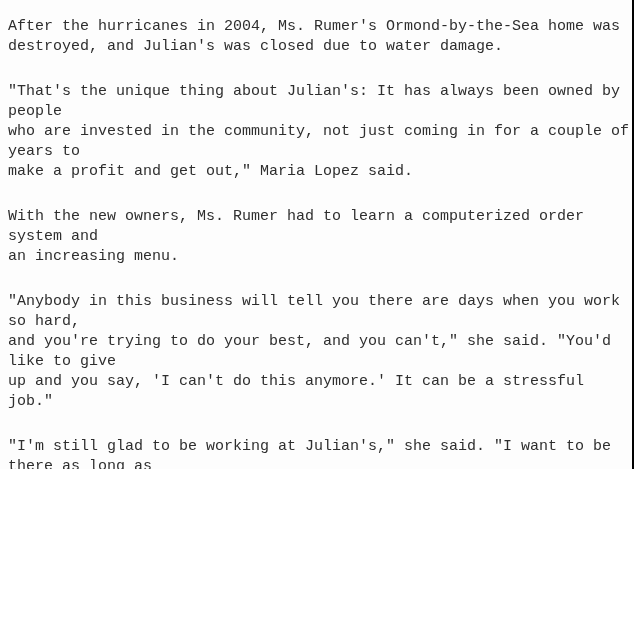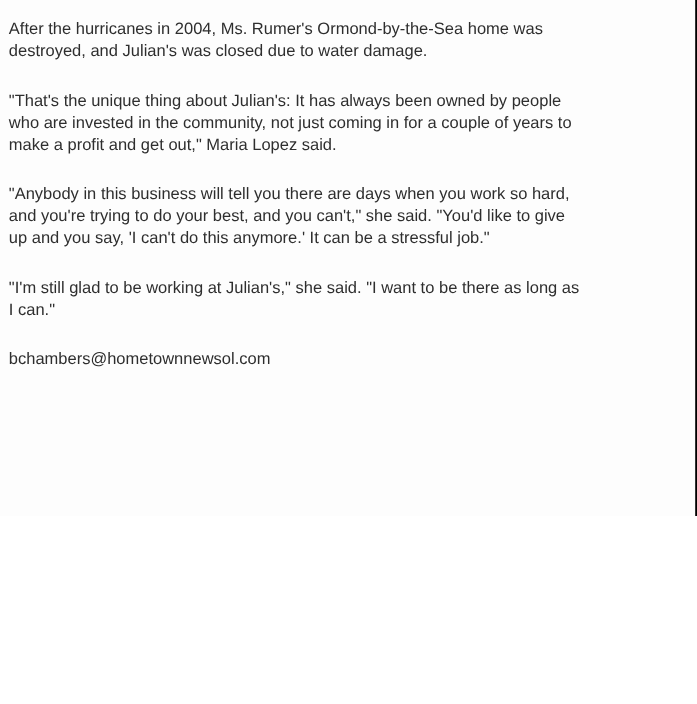--- a/index.html
+++ b/index.html
@@ -7,21 +7,21 @@
     padding: 0;
     background: #ffffff;
   }
   .page {
     position: relative;
     width: 634px;
     height: 469px;
     box-sizing: border-box;
     background: #fdfdfd;
     overflow: hidden;
-    font-family: Liberation Sans, sans-serif;
+    font-family: Liberation Mono, monospace;
   }
   .article {
     padding: 17px 4px 0 8px;
     font-size: 15px;
     line-height: 20px;
     color: #2e2e2e;
   }
   .para {
     margin: 0 0 25px 0;
     white-space: pre-line; 
@@ -41,20 +41,22 @@
 </head>
 <body>
 
 <div class="page">
   <div class="article">
     <p class="para">After the hurricanes in 2004, Ms. Rumer's Ormond-by-the-Sea home was
 destroyed, and Julian's was closed due to water damage.</p>
     <p class="para">"That's the unique thing about Julian's: It has always been owned by people
 who are invested in the community, not just coming in for a couple of years to
 make a profit and get out," Maria Lopez said.</p>
+    <p class="para">With the new owners, Ms. Rumer had to learn a computerized order system and
+an increasing menu.</p>
     <p class="para">"Anybody in this business will tell you there are days when you work so hard,
 and you're trying to do your best, and you can't," she said. "You'd like to give
 up and you say, 'I can't do this anymore.' It can be a stressful job."</p>
     <p class="para">"I'm still glad to be working at Julian's," she said. "I want to be there as long as
 I can."</p>
     <p class="para email">bchambers@hometownnewsol.com</p>
   </div>
   <div class="edge-right"></div>
 </div>
 

